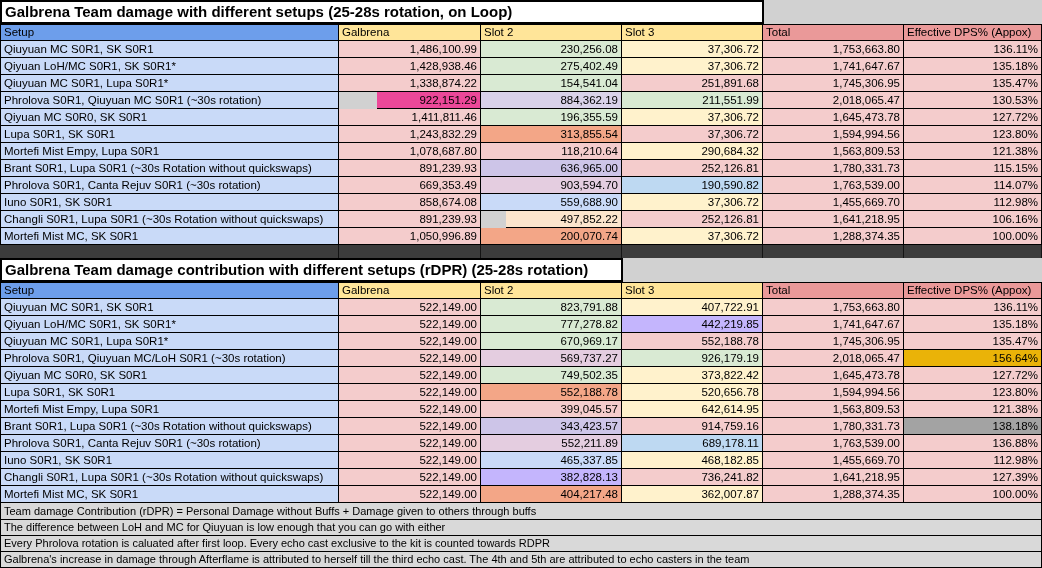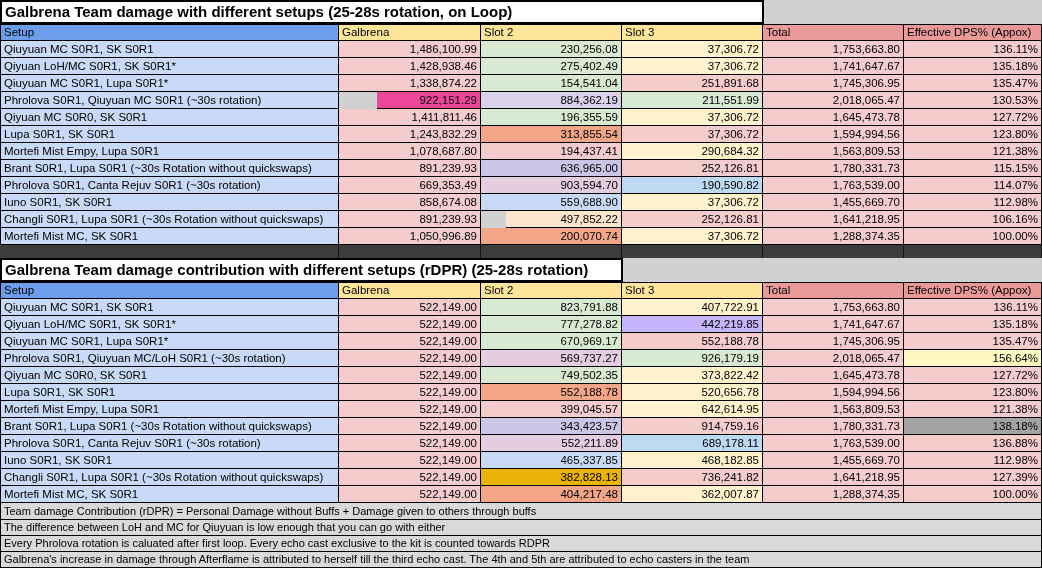--- a/index.html
+++ b/index.html
@@ -98,21 +98,21 @@
       <div class="c num" style="background: rgb(244, 204, 204);">1,645,473.78</div>
       <div class="c num" style="background: rgb(244, 204, 204);">127.72%</div>
       <div class="c first" style="background: rgb(201, 218, 248);">Lupa S0R1, SK S0R1</div>
       <div class="c num" style="background: rgb(244, 204, 204);">1,243,832.29</div>
       <div class="c num" style="background: rgb(243, 166, 135);">313,855.54</div>
       <div class="c num" style="background: rgb(244, 204, 204);">37,306.72</div>
       <div class="c num" style="background: rgb(244, 204, 204);">1,594,994.56</div>
       <div class="c num" style="background: rgb(244, 204, 204);">123.80%</div>
       <div class="c first" style="background: rgb(201, 218, 248);">Mortefi Mist Empy, Lupa S0R1</div>
       <div class="c num" style="background: rgb(244, 204, 204);">1,078,687.80</div>
-      <div class="c num" style="background: rgb(244, 204, 204);">194,437.41</div>
+      <div class="c num" style="background: rgb(244, 204, 204);">118,210.64</div>
       <div class="c num" style="background: rgb(255, 242, 204);">290,684.32</div>
       <div class="c num" style="background: rgb(244, 204, 204);">1,563,809.53</div>
       <div class="c num" style="background: rgb(244, 204, 204);">121.38%</div>
       <div class="c first" style="background: rgb(201, 218, 248);">Brant S0R1, Lupa S0R1 (~30s Rotation without quickswaps)</div>
       <div class="c num" style="background: rgb(244, 204, 204);">891,239.93</div>
       <div class="c num" style="background: rgb(205, 197, 232);">636,965.00</div>
       <div class="c num" style="background: rgb(244, 204, 204);">252,126.81</div>
       <div class="c num" style="background: rgb(244, 204, 204);">1,780,331.73</div>
       <div class="c num" style="background: rgb(244, 204, 204);">115.15%</div>
       <div class="c first" style="background: rgb(201, 218, 248);">Phrolova S0R1, Canta Rejuv S0R1 (~30s rotation)</div>
@@ -178,21 +178,21 @@
       <div class="c num" style="background: rgb(244, 204, 204);">522,149.00</div>
       <div class="c num" style="background: rgb(217, 234, 211);">670,969.17</div>
       <div class="c num" style="background: rgb(244, 204, 204);">552,188.78</div>
       <div class="c num" style="background: rgb(244, 204, 204);">1,745,306.95</div>
       <div class="c num" style="background: rgb(244, 204, 204);">135.47%</div>
       <div class="c first" style="background: rgb(201, 218, 248);">Phrolova S0R1, Qiuyuan MC/LoH S0R1 (~30s rotation)</div>
       <div class="c num" style="background: rgb(244, 204, 204);">522,149.00</div>
       <div class="c num" style="background: rgb(228, 205, 224);">569,737.27</div>
       <div class="c num" style="background: rgb(217, 234, 211);">926,179.19</div>
       <div class="c num" style="background: rgb(244, 204, 204);">2,018,065.47</div>
-      <div class="c num" style="background: #fef9c3;">156.64%</div>
+      <div class="c num" style="background: #eab308;">156.64%</div>
       <div class="c first" style="background: rgb(201, 218, 248);">Qiyuan MC S0R0, SK S0R1</div>
       <div class="c num" style="background: rgb(244, 204, 204);">522,149.00</div>
       <div class="c num" style="background: rgb(217, 234, 211);">749,502.35</div>
       <div class="c num" style="background: rgb(255, 242, 204);">373,822.42</div>
       <div class="c num" style="background: rgb(244, 204, 204);">1,645,473.78</div>
       <div class="c num" style="background: rgb(244, 204, 204);">127.72%</div>
       <div class="c first" style="background: rgb(201, 218, 248);">Lupa S0R1, SK S0R1</div>
       <div class="c num" style="background: rgb(244, 204, 204);">522,149.00</div>
       <div class="c num" style="background: rgb(243, 166, 135);">552,188.78</div>
       <div class="c num" style="background: rgb(255, 242, 204);">520,656.78</div>
@@ -217,21 +217,21 @@
       <div class="c num" style="background: rgb(244, 204, 204);">1,763,539.00</div>
       <div class="c num" style="background: rgb(244, 204, 204);">136.88%</div>
       <div class="c first" style="background: rgb(201, 218, 248);">Iuno S0R1, SK S0R1</div>
       <div class="c num" style="background: rgb(244, 204, 204);">522,149.00</div>
       <div class="c num" style="background: rgb(201, 218, 248);">465,337.85</div>
       <div class="c num" style="background: rgb(255, 242, 204);">468,182.85</div>
       <div class="c num" style="background: rgb(244, 204, 204);">1,455,669.70</div>
       <div class="c num" style="background: rgb(244, 204, 204);">112.98%</div>
       <div class="c first" style="background: rgb(201, 218, 248);">Changli S0R1, Lupa S0R1 (~30s Rotation without quickswaps)</div>
       <div class="c num" style="background: rgb(244, 204, 204);">522,149.00</div>
-      <div class="c num" style="background: #eab308;">382,828.13</div>
+      <div class="c num" style="background: #c4b5fd;">382,828.13</div>
       <div class="c num" style="background: rgb(244, 204, 204);">736,241.82</div>
       <div class="c num" style="background: rgb(244, 204, 204);">1,641,218.95</div>
       <div class="c num" style="background: rgb(244, 204, 204);">127.39%</div>
       <div class="c first" style="background: rgb(201, 218, 248);">Mortefi Mist MC, SK S0R1</div>
       <div class="c num" style="background: rgb(244, 204, 204);">522,149.00</div>
       <div class="c num" style="background: rgb(243, 166, 135);">404,217.48</div>
       <div class="c num" style="background: rgb(255, 242, 204);">362,007.87</div>
       <div class="c num" style="background: rgb(244, 204, 204);">1,288,374.35</div>
       <div class="c num" style="background: rgb(244, 204, 204);">100.00%</div>
     </div>

